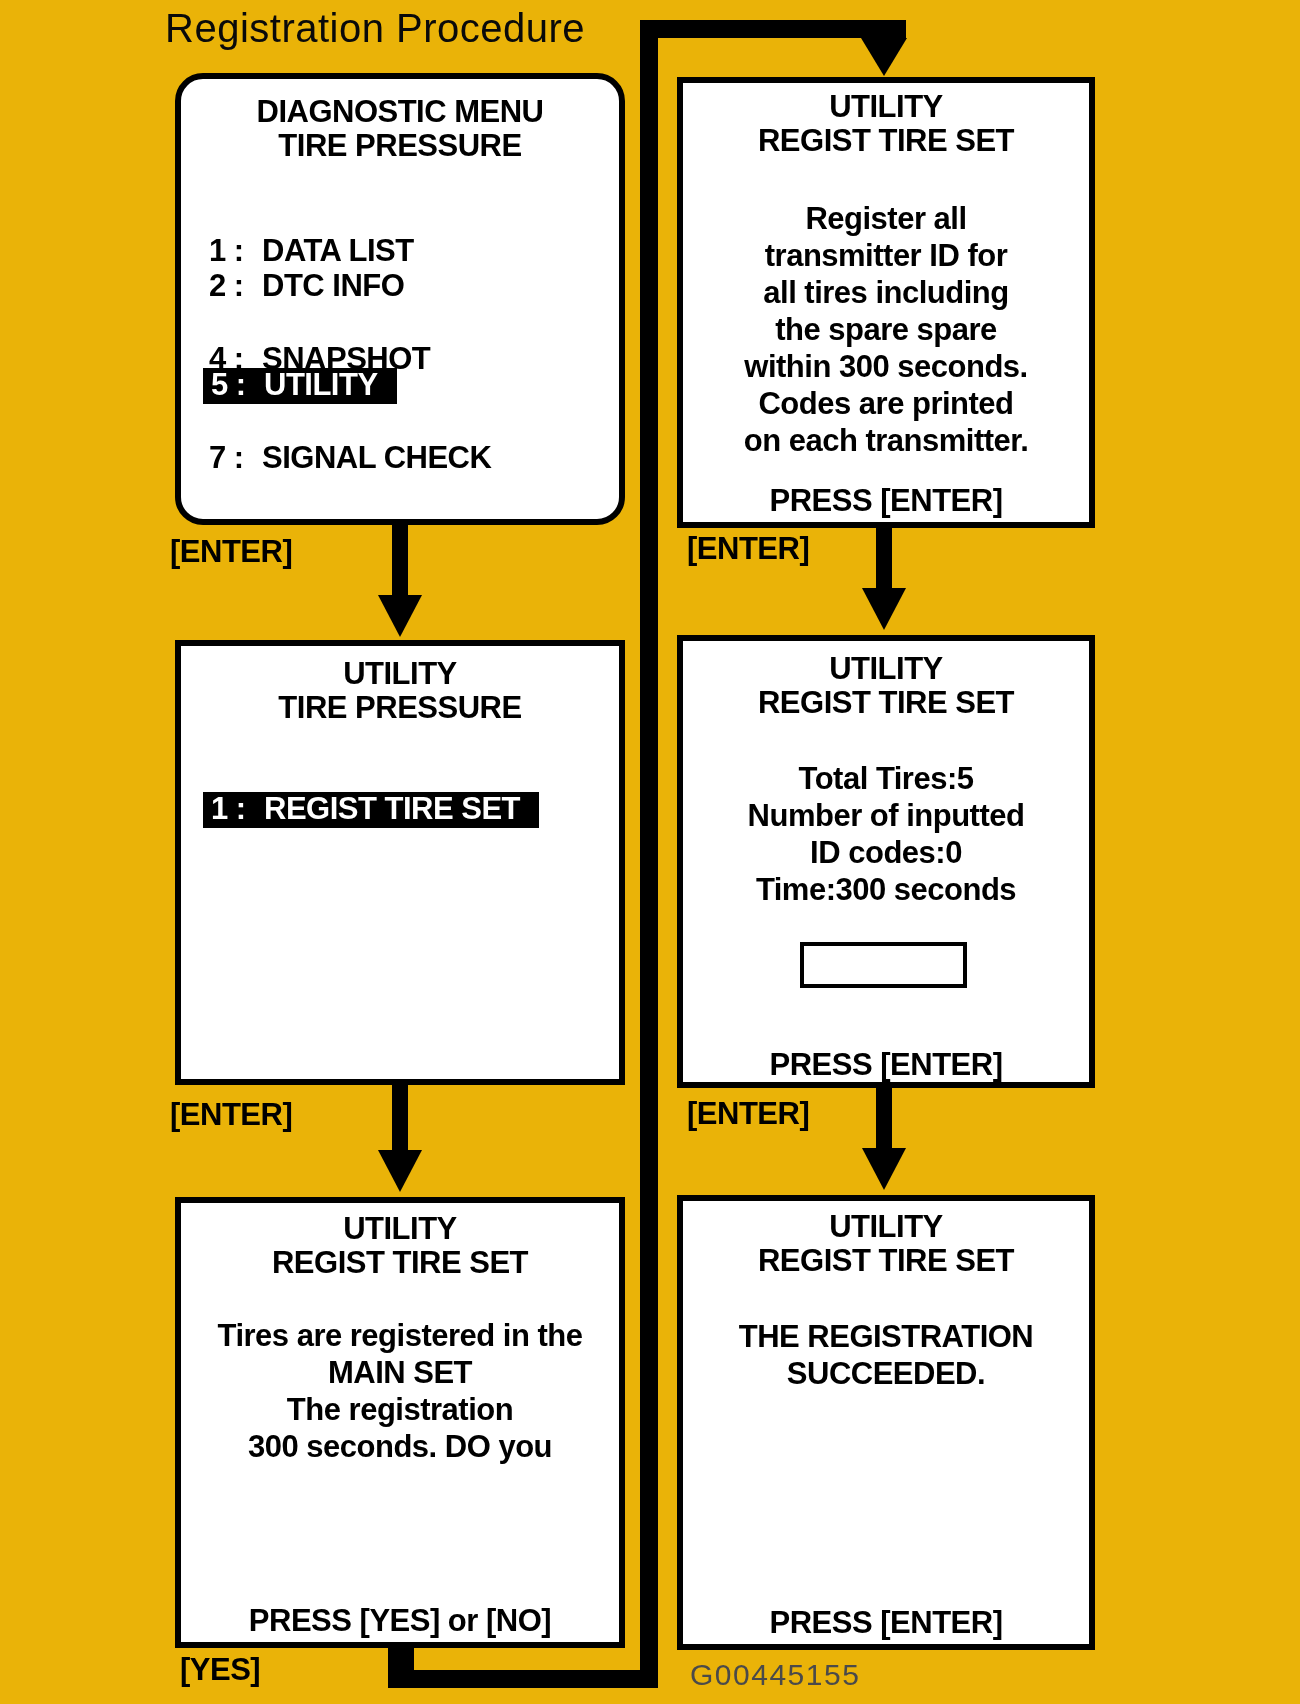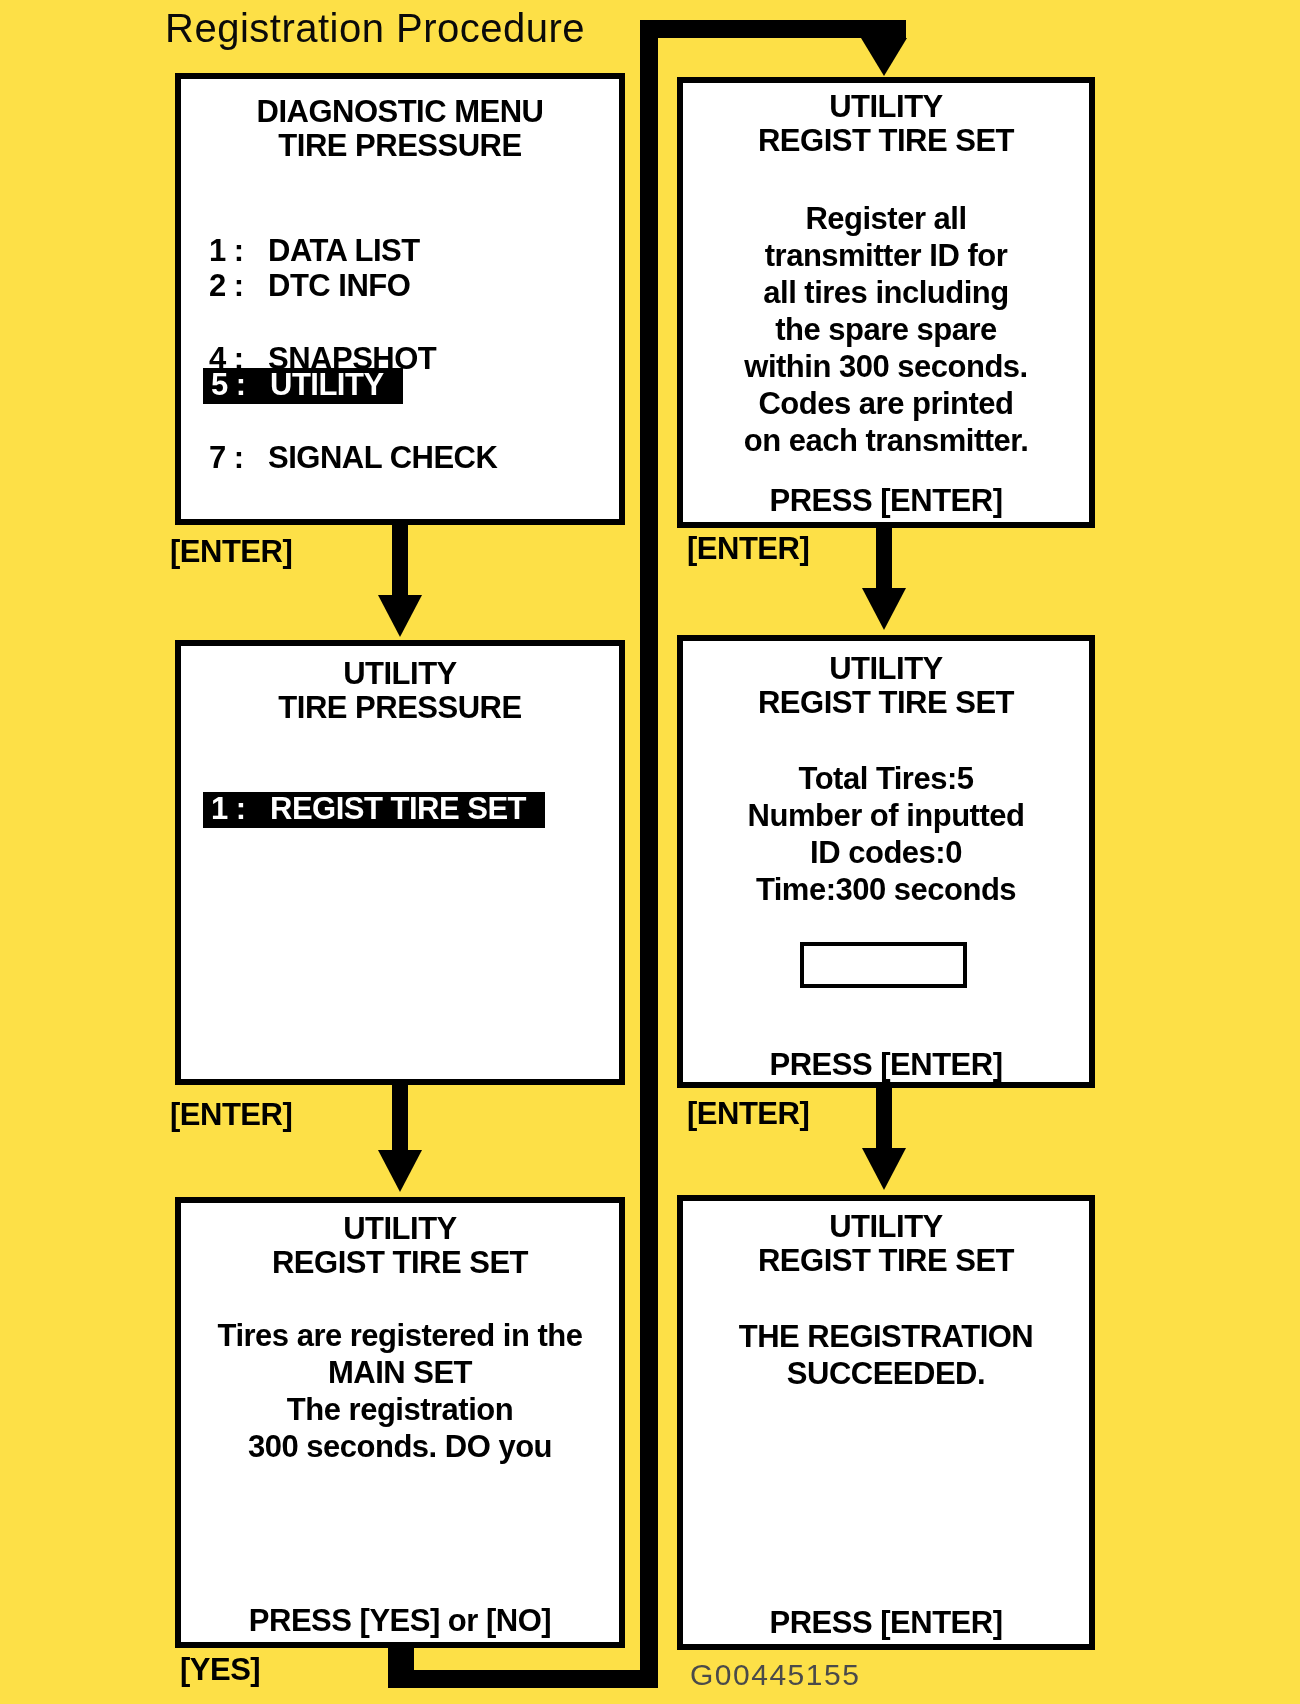--- a/index.html
+++ b/index.html
@@ -1,44 +1,44 @@
 <!DOCTYPE html>
 <html><head>
 <meta charset="utf-8">
 <style>
   html,body { margin:0; padding:0; background:#fff; }
   .canvas {
-    position:relative; width:1300px; height:1704px; background:#fde047;
+    position:relative; width:1300px; height:1704px; background:#eab308;
     font-family:"Liberation Sans", sans-serif; color:#000; overflow:hidden;
   }
   .page-title {
     position:absolute; left:165px; top:6px;
     font-size:40px; font-weight:normal; letter-spacing:0.5px; color:#0a0a0a;
   }
   .screen {
     position:absolute; border:6px solid #000; background:#fff; box-sizing:border-box;
   }
-  .scr-l1 { left:175px; top:73px;  width:450px; height:452px; }
+  .scr-l1 { left:175px; top:73px;  width:450px; height:452px;border-radius:28px; }
   .scr-l2 { left:175px; top:640px; width:450px; height:445px; }
   .scr-l3 { left:175px; top:1197px;width:450px; height:451px; }
   .scr-r1 { left:677px; top:77px;  width:418px; height:451px; }
   .scr-r2 { left:677px; top:635px; width:418px; height:453px; }
   .scr-r3 { left:677px; top:1195px;width:418px; height:455px; }
 
   .hdr, .body-block { position:absolute; left:0; right:0; text-align:center; }
   .hdr div, .body-block div, .footer-line, .menu-row, .key-label {
     font-weight:bold; font-size:31px; letter-spacing:-0.5px; white-space:nowrap;
   }
   .hdr { line-height:34px; }
   .body-block { line-height:37px; }
   .footer-line { position:absolute; left:0; right:0; text-align:center; }
 
   .menu-row { position:absolute; left:28px; line-height:35px; }
   .menu-row .mnum { display:inline-block; width:46px; }
-  .menu-row .mlabel { margin-left:13px; }
+  .menu-row .mlabel { margin-left:7px; }
   .menu-row.selected {
     left:22px; background:#000; color:#fff;
     padding:1px 19px 3px 8px; line-height:32px;
   }
   .menu-row.selected .mnum { width:46px; }
 
   .key-label { position:absolute; }
   .figure-id {
     position:absolute; left:690px; top:1658px;
     font-size:30px; font-weight:normal; color:#4a4a4a; letter-spacing:1.5px;

